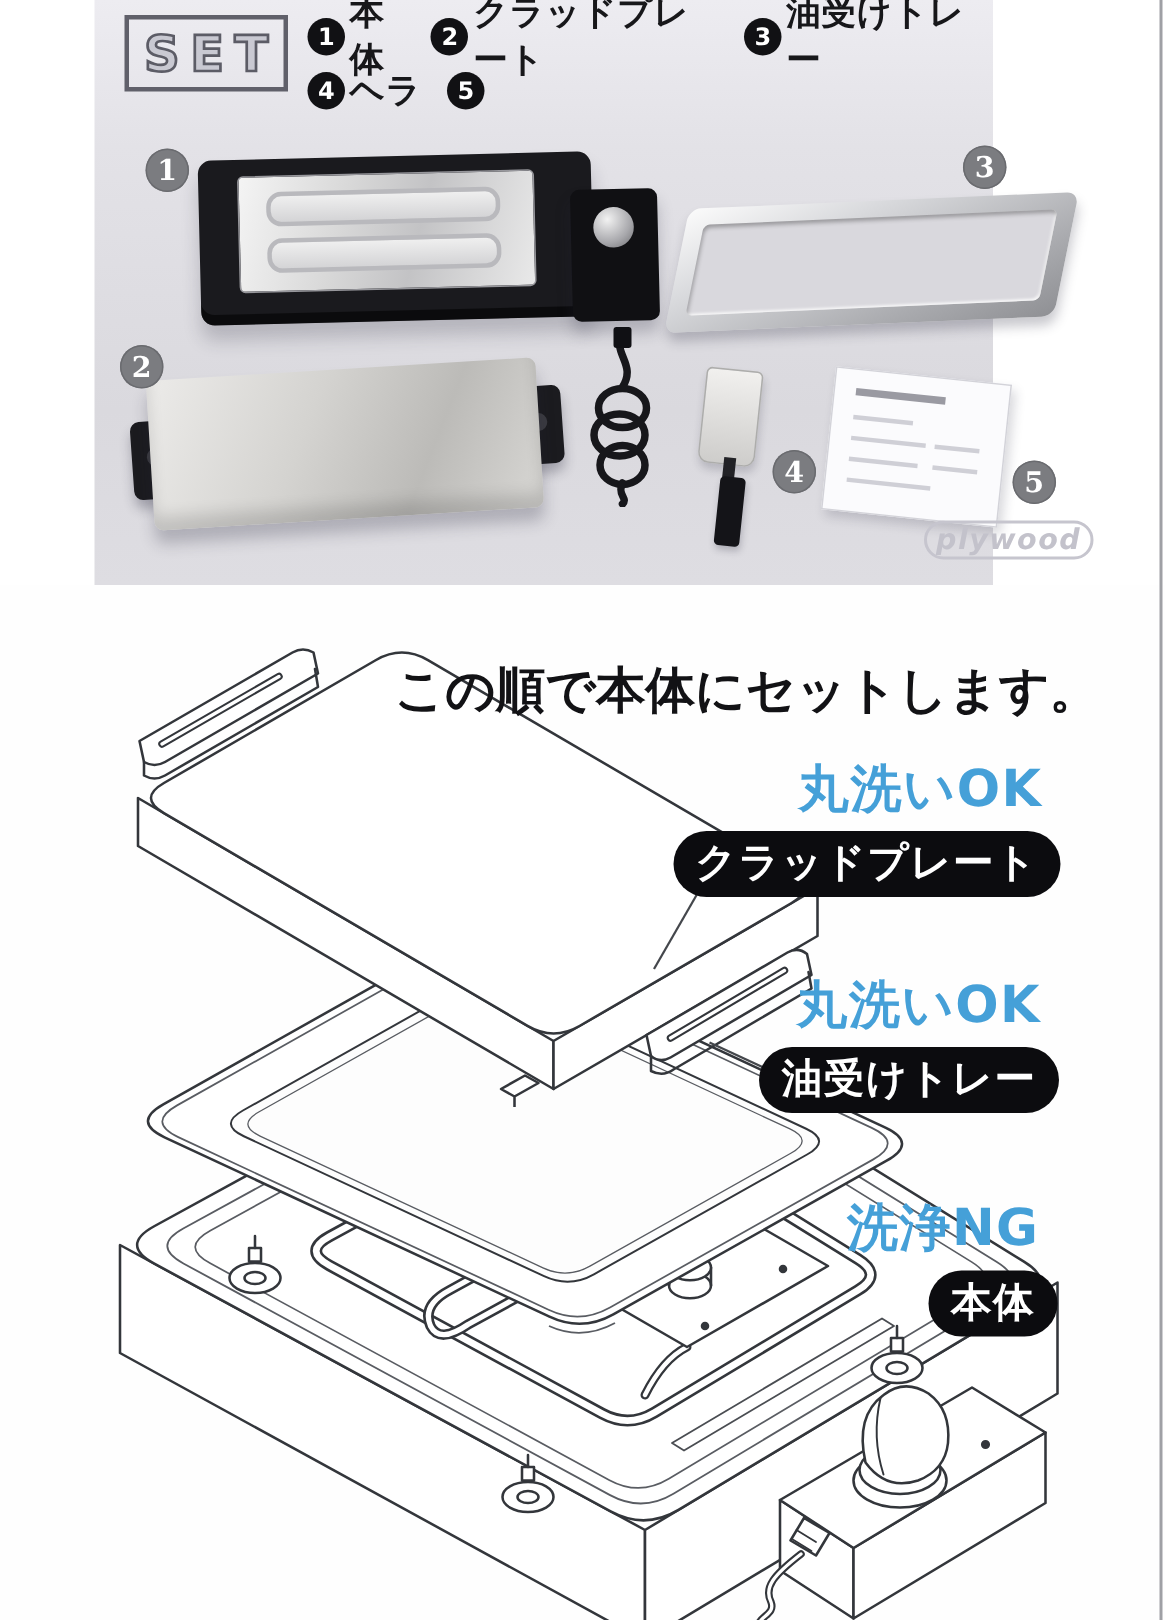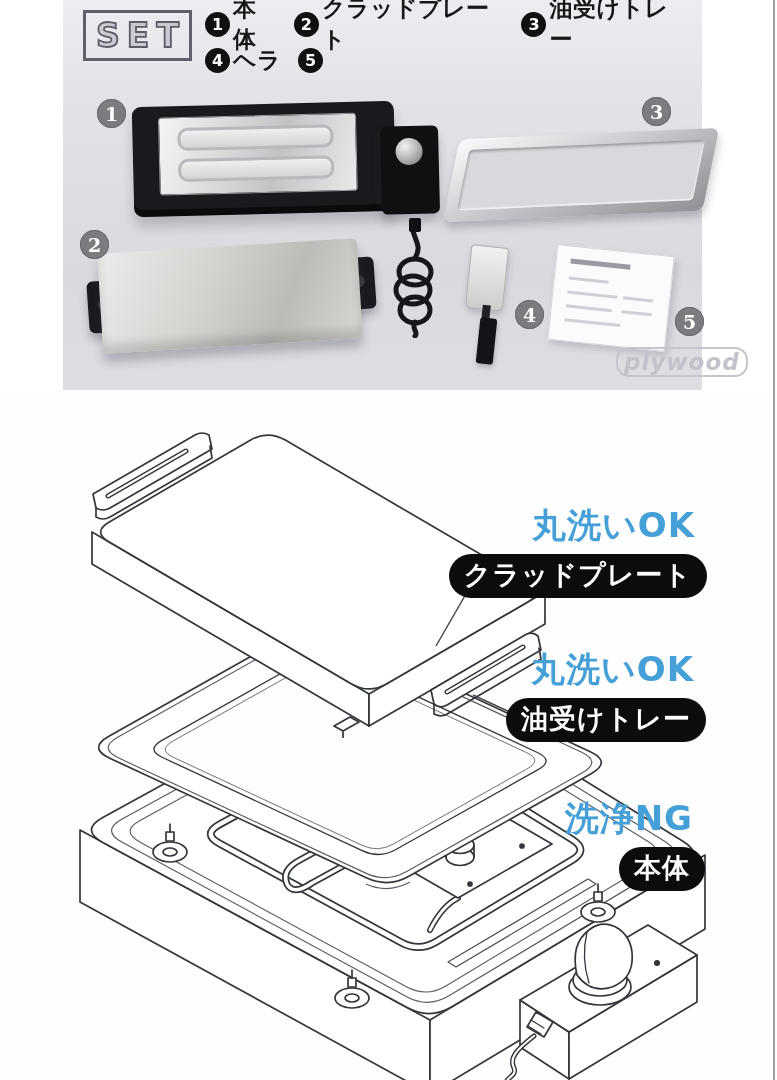--- a/index.html
+++ b/index.html
@@ -2,21 +2,21 @@
 <html><head>
 <meta charset="utf-8">
 <style>
   html,body{margin:0;padding:0;background:#ffffff;}
   .canvas{
     position:relative;width:777px;height:1080px;overflow:hidden;
     font-family:"DejaVu Sans","Liberation Sans",sans-serif;background:#ffffff;
   }
   
   .photo-sec{position:absolute;left:63px;top:0;width:599px;height:390px;
-    background:linear-gradient(180deg,#edecf1 0%,#e3e2e7 25%,#dad9de 70%,#dedde2 100%);padding-left:40px;}
+    background:linear-gradient(180deg,#edecf1 0%,#e3e2e7 25%,#dad9de 70%,#dedde2 100%);}
   .set-box{position:absolute;left:20px;top:10px;width:96px;height:45px;
     border:3px solid #60606a;display:flex;align-items:center;justify-content:center;
     font-size:33px;font-weight:700;letter-spacing:7px;padding-left:7px;
     color:#c9c9d2;-webkit-text-stroke:1.8px #5c5c66;}
   .set-list{position:absolute;left:142px;top:6px;}
   .set-row{display:flex;align-items:center;height:36px;}
   .set-item{display:flex;align-items:center;margin-right:17px;}
   .num-dot{display:inline-flex;align-items:center;justify-content:center;
     width:25px;height:25px;border-radius:50%;background:#111114;color:#fff;
     font-size:16px;font-weight:700;margin-right:3px;flex:0 0 25px;}
@@ -59,21 +59,21 @@
   .p-spat-hand{position:absolute;left:415px;top:318px;width:17px;height:46px;background:#141418;
     border-radius:3px;transform:rotate(6deg);box-shadow:1px 3px 5px rgba(40,40,60,.25);}
   .p-manual{position:absolute;left:489px;top:250px;width:116px;height:94px;background:#fbfbfd;
     border:1px solid #d3d3d9;transform:rotate(6deg);box-shadow:3px 4px 7px rgba(40,40,60,.18);}
   .p-manual .tl{position:absolute;left:14px;top:12px;width:60px;height:5px;background:#9a9aa2;}
   .p-manual .ln{position:absolute;height:3px;background:#cfcfd6;}
   .badge{position:absolute;width:29px;height:29px;border-radius:50%;background:#7b7c80;
     color:#fff;display:flex;align-items:center;justify-content:center;
     font-family:"DejaVu Serif","Liberation Serif",serif;font-size:19px;font-weight:700;z-index:3;
     box-shadow:inset 0 0 0 1px #6a6b6f;}
-  .wm{position:absolute;left:553px;top:347px;font-size:23px;font-weight:700;font-style:italic;
+  .wm{position:absolute;left:553px;top:347px;font-size:19px;font-weight:700;font-style:italic;
     color:#c3c2cb;border:2px solid #c6c5ce;border-radius:13px;padding:0 6px;letter-spacing:1px;z-index:3;}
   
   .diagram-sec{position:absolute;left:0;top:390px;width:777px;height:690px;background:#fefefe;}
   .diagram-svg{position:absolute;left:0;top:0;}
   .headline{position:absolute;left:263px;top:438px;width:470px;font-size:33px;font-weight:800;
     color:#121215;letter-spacing:0px;white-space:nowrap;z-index:4;}
   .d-label{position:absolute;text-align:right;z-index:4;}
   .d-label .tag{font-size:34px;font-weight:800;color:#45a0d8;margin-right:12px;letter-spacing:1px;}
   .d-label .pill{display:inline-block;margin-top:5px;background:#0c0c0f;color:#fff;
     font-size:27px;font-weight:700;padding:3px 15px 5px;border-radius:23px;letter-spacing:1px;}
@@ -276,20 +276,21 @@
         <path d="M447,692 L523,647" fill="none" stroke="#ffffff" stroke-width="2.2"></path>
       </g>
     </g>
 
     <g stroke="#44474c" stroke-width="1.5">
       <path d="M474,580 L436,646" fill="none"></path>
       <path d="M514,714 L473,695" fill="none"></path>
     </g>
   </svg>
 
+  <div class="headline">この順で本体にセットします。</div>
 
   <div class="d-label lbl1">
     <div class="tag">丸洗いOK</div>
     <span class="pill">クラッドプレート</span>
   </div>
   <div class="d-label lbl2">
     <div class="tag">丸洗いOK</div>
     <span class="pill">油受けトレー</span>
   </div>
   <div class="d-label lbl3">

